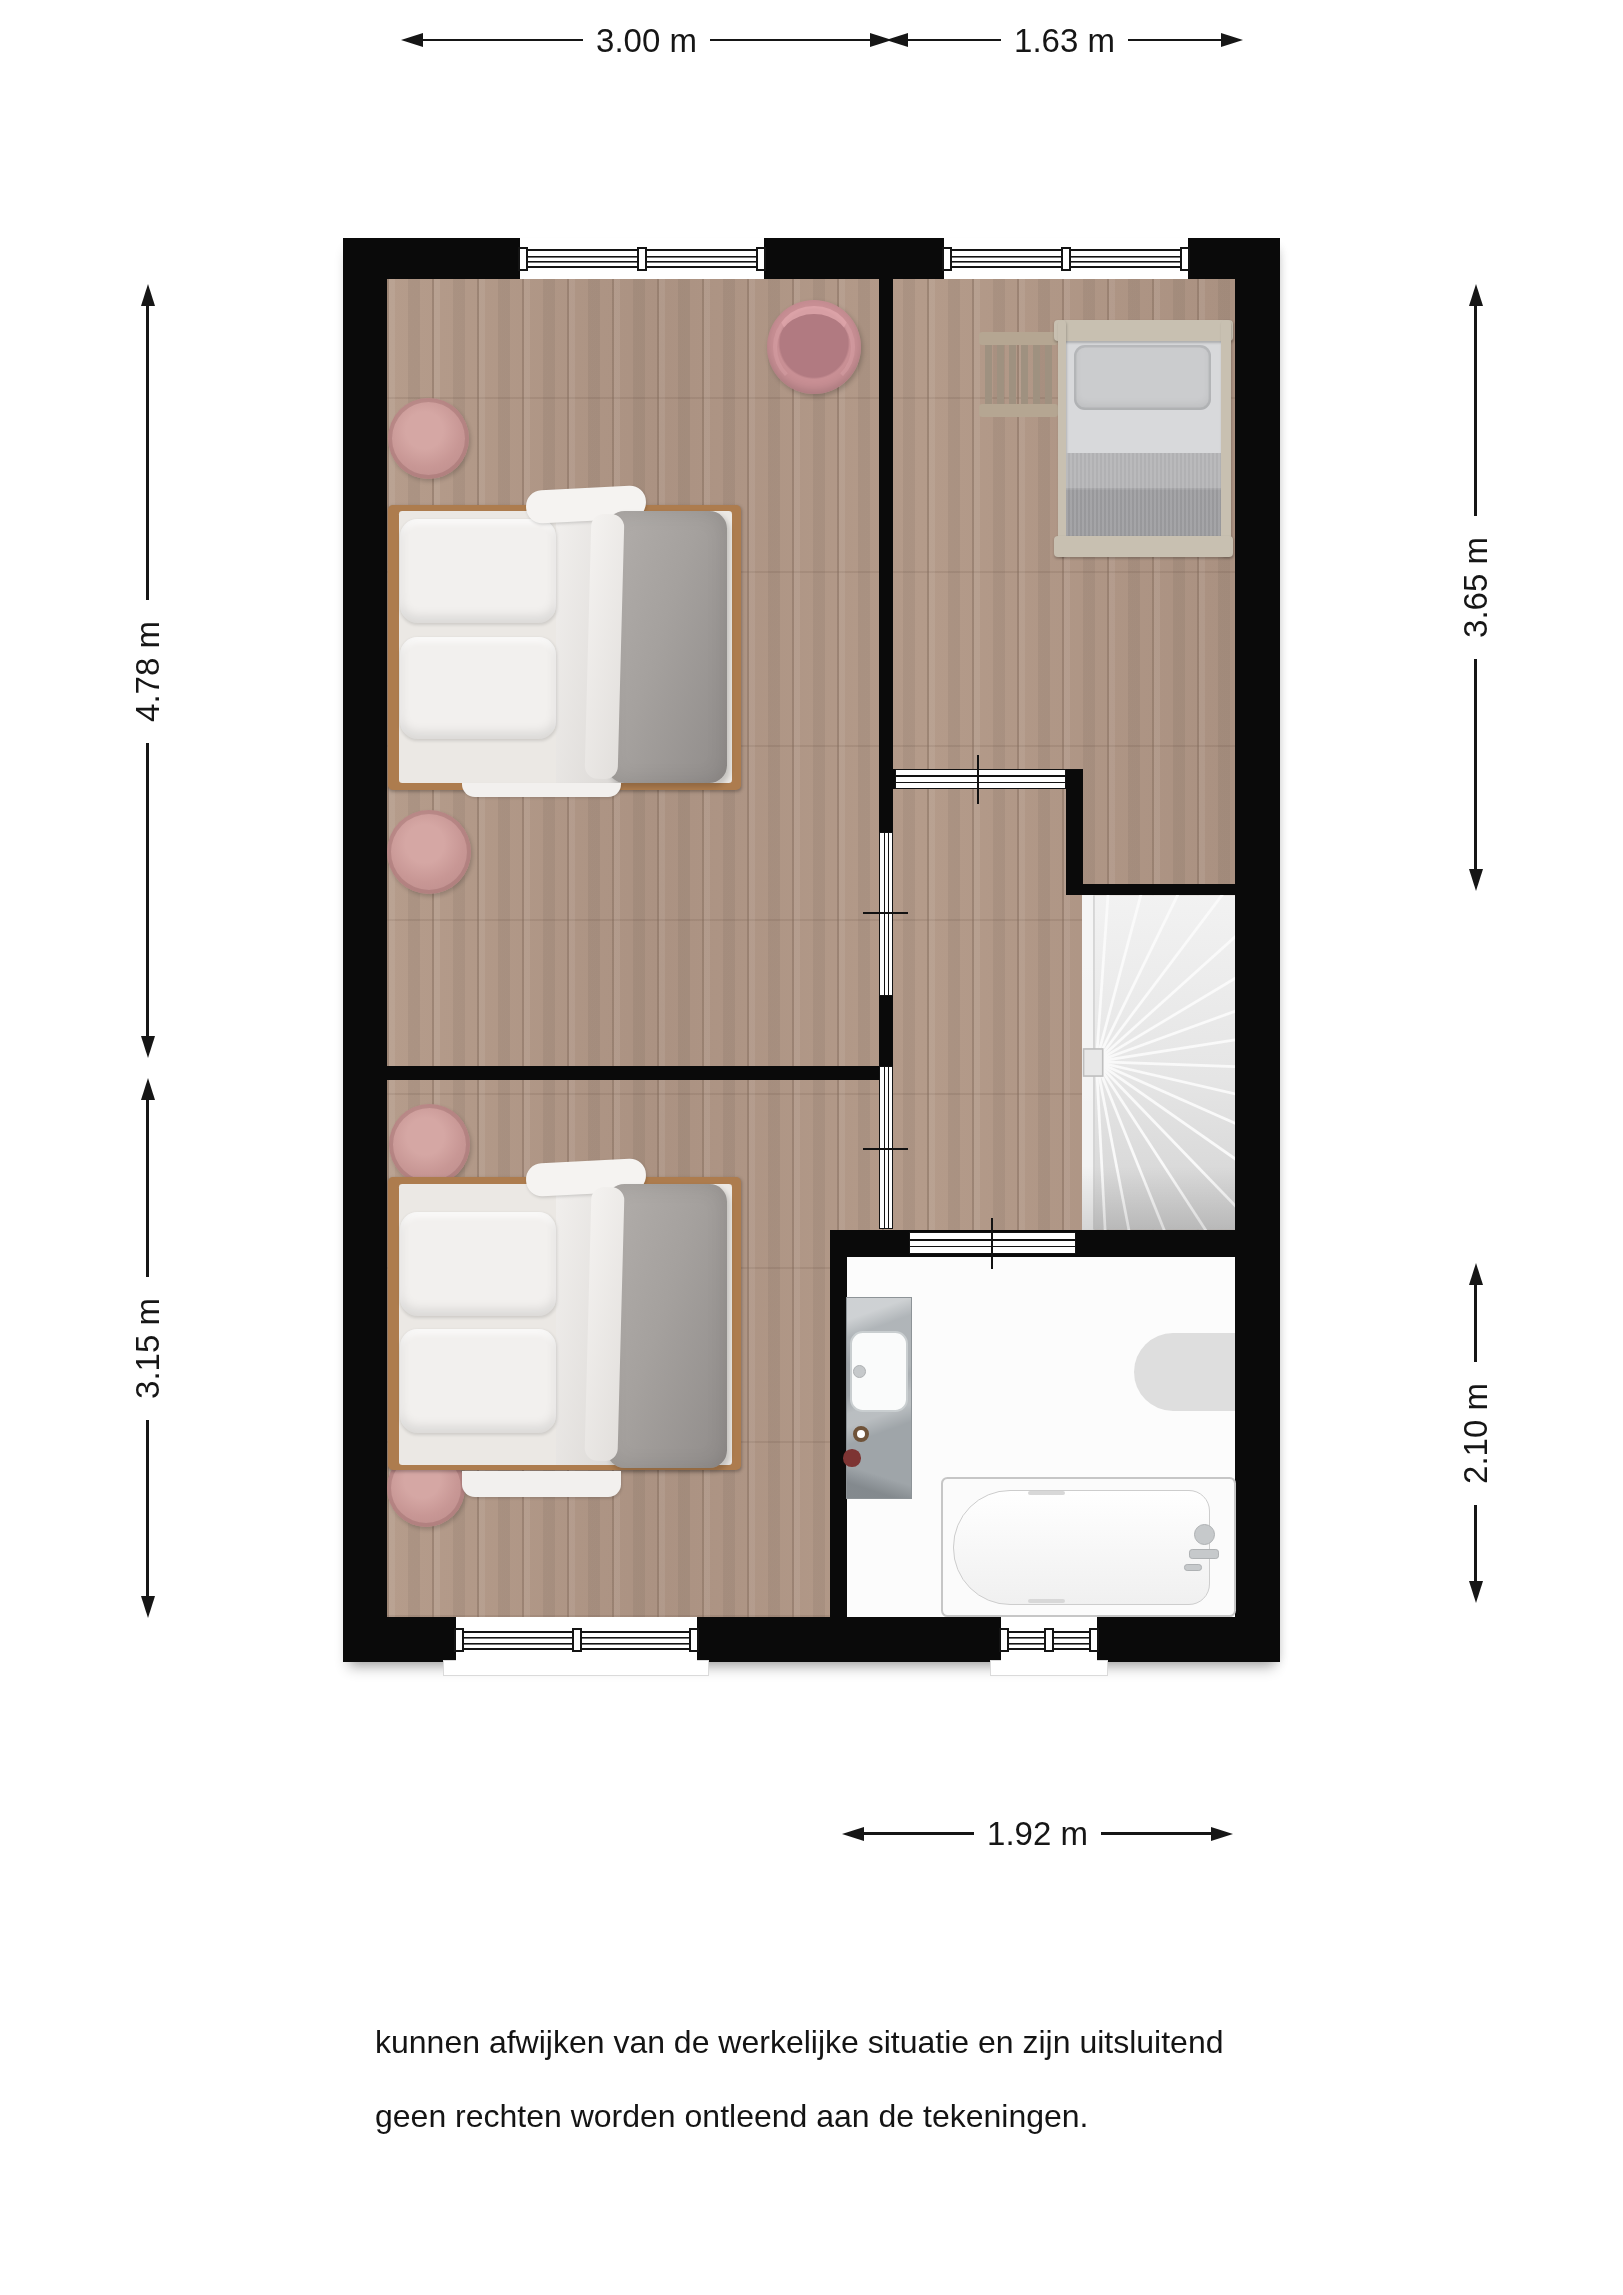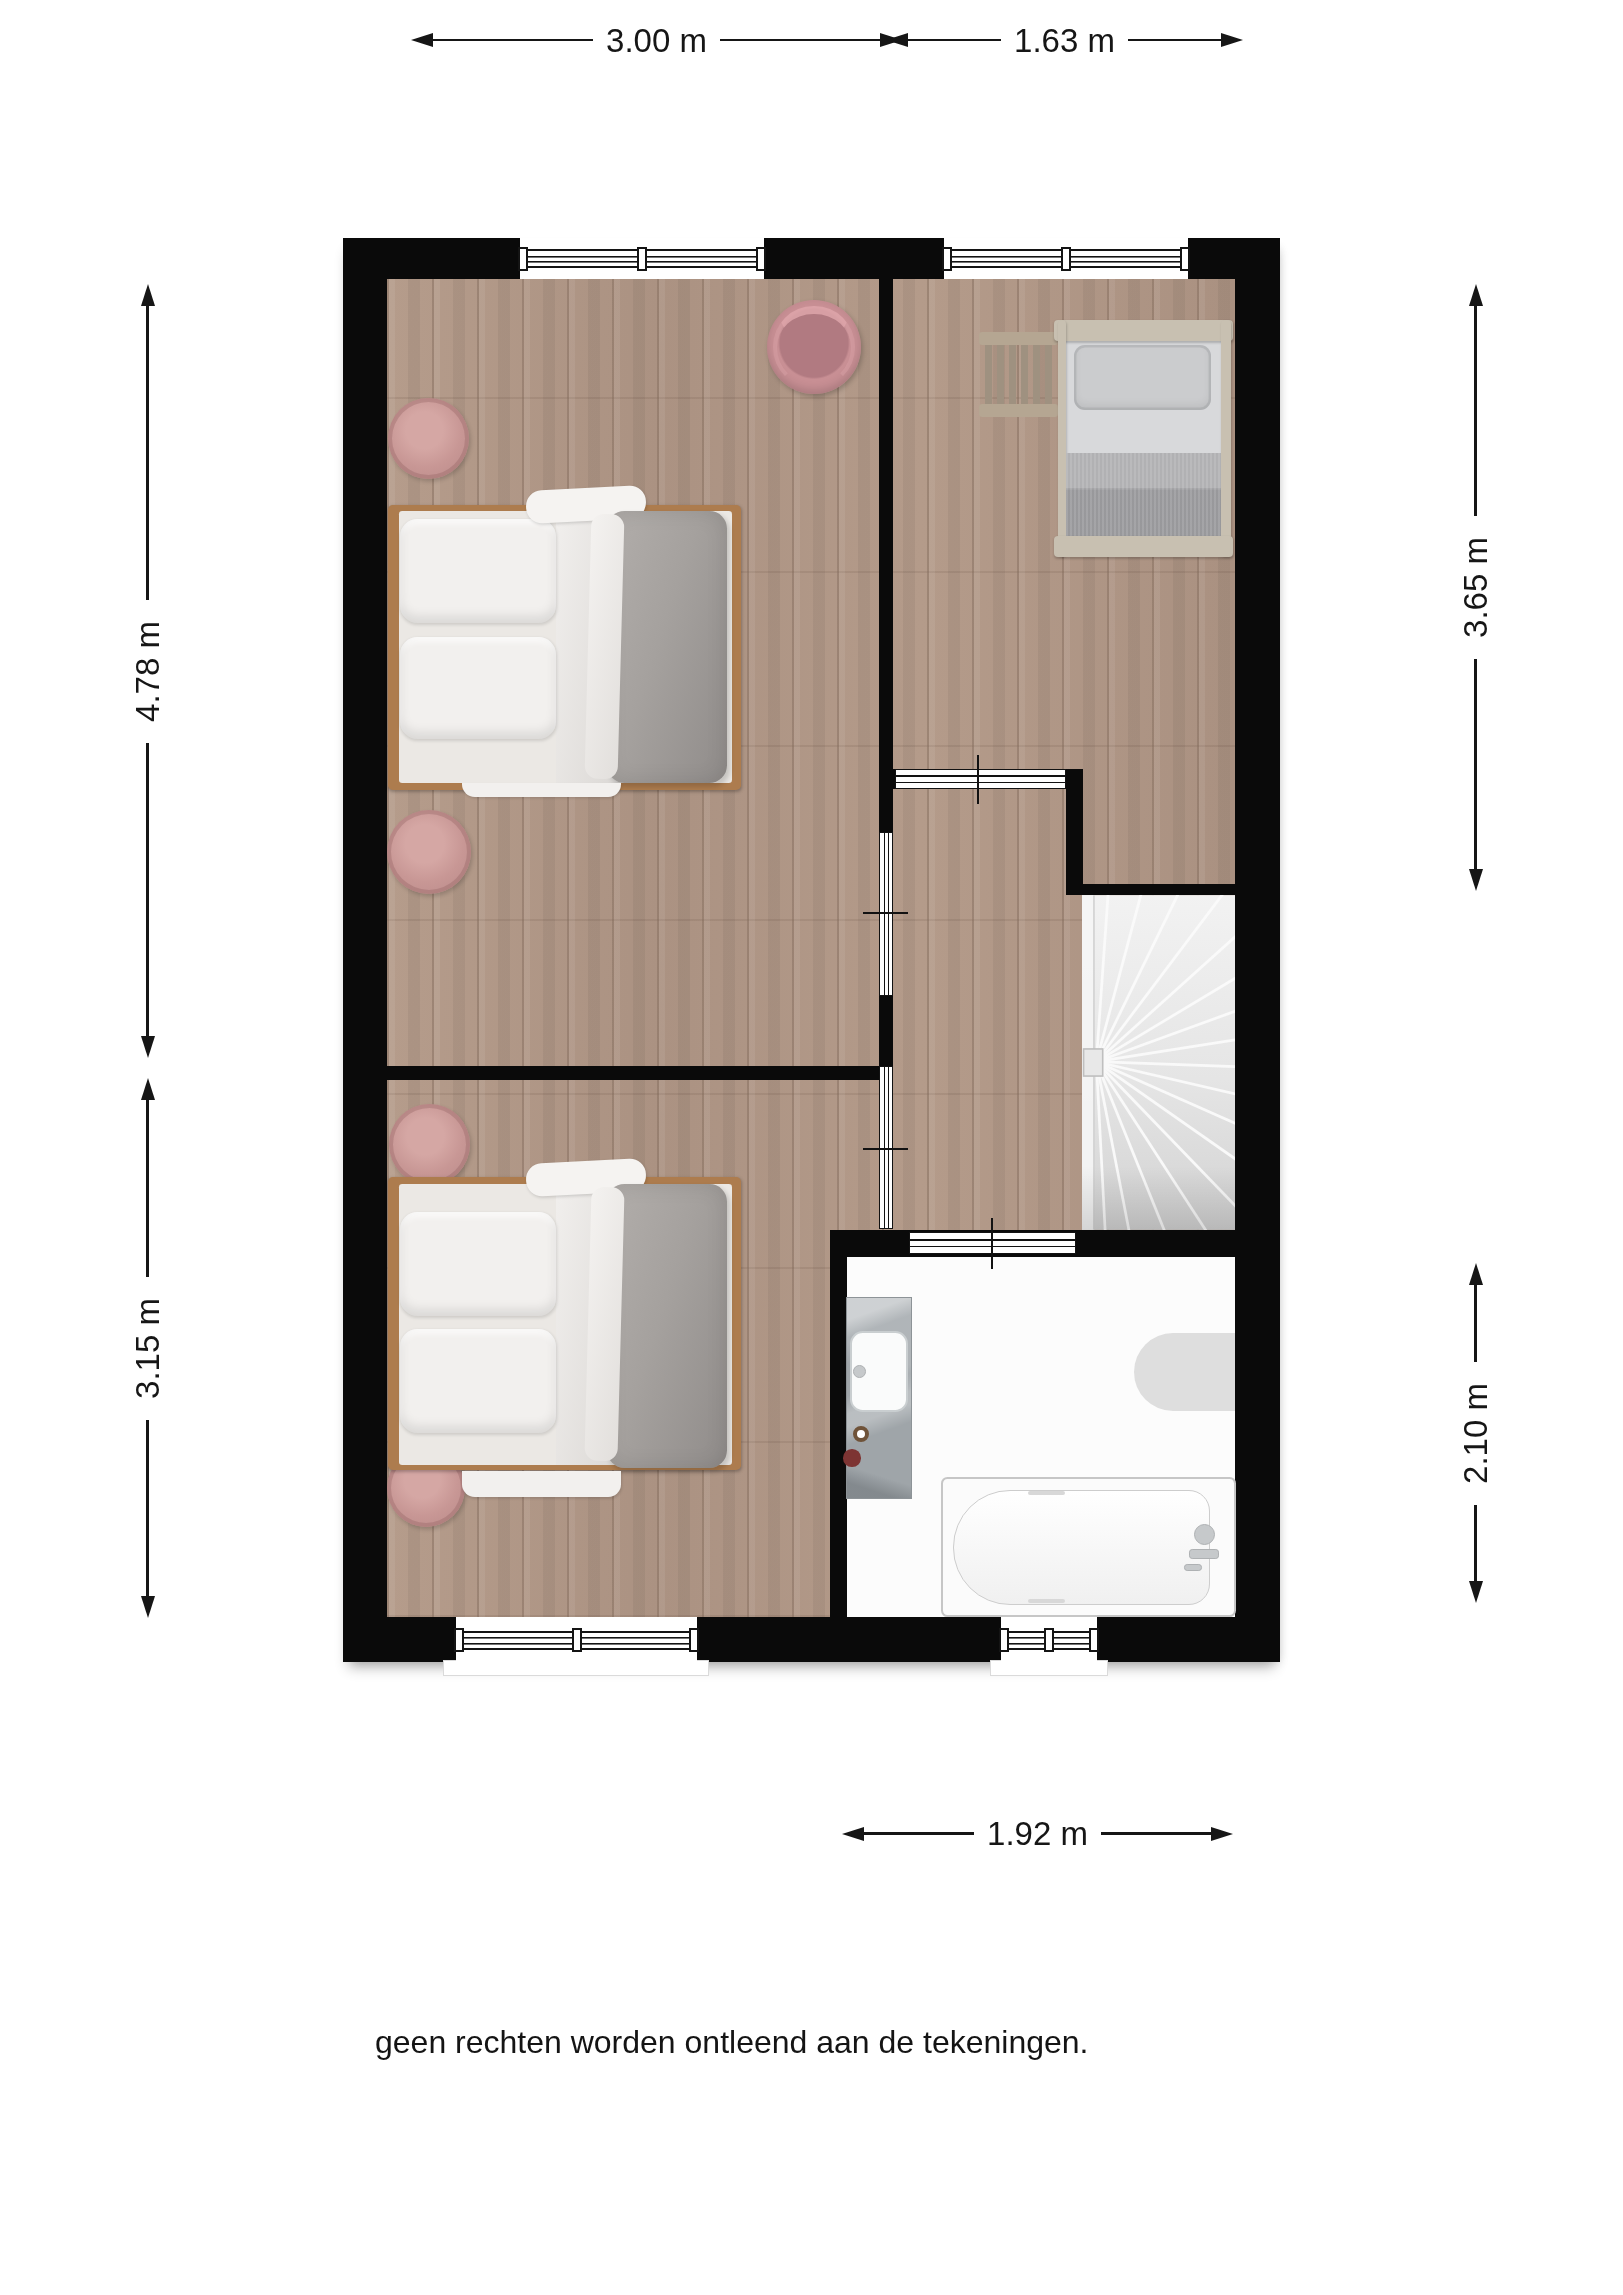--- a/index.html
+++ b/index.html
@@ -86,21 +86,21 @@
   .chrome{background:#c6c9cb;border:1.6px solid #aeb1b3;box-sizing:border-box;}
 
   
   .disclaimer{position:absolute;left:375px;top:2005px;width:941px;font-size:32px;line-height:74px;color:#141414;}
 </style>
 </head>
 <body>
 
 <div class="canvas">
 
-  <div class="dim dim-h" style="left:411px;top:21.5px;width:491px;">
+  <div class="dim dim-h" style="left:401px;top:21.5px;width:491px;">
     <span class="ah l"></span>
       <span class="ln"></span>
     <span class="dim-label">3.00 m</span>
     <span class="ln"></span>
       <span class="ah r"></span>
   </div>
   <div class="dim dim-h" style="left:886px;top:21.5px;width:357px;">
     <span class="ah l"></span>
       <span class="ln"></span>
     <span class="dim-label">1.63 m</span>
@@ -287,17 +287,18 @@
   <div class="abs toilet" style="left:1134px;top:1333px;width:101px;height:78px;"></div>
   <div class="abs tub" style="left:941px;top:1477px;width:295px;height:140px;"></div>
   <div class="abs tub-inner" style="left:953px;top:1490px;width:257px;height:115px;"></div>
   <div class="abs" style="left:1028px;top:1491px;width:37px;height:4px;background:#d8d8d8;border-radius:2.4px;"></div>
   <div class="abs" style="left:1028px;top:1599px;width:37px;height:4px;background:#d8d8d8;border-radius:2.4px;"></div>
   <div class="abs chrome" style="left:1194px;top:1524px;width:21px;height:21px;border-radius:50%;"></div>
   <div class="abs chrome" style="left:1189px;top:1549px;width:30px;height:9.6px;border-radius:3.2px;"></div>
   <div class="abs chrome" style="left:1184px;top:1564px;width:17.5px;height:7.2px;border-radius:3.2px;"></div>
 
   <div class="disclaimer">
+    <div>kunnen afwijken van de werkelijke situatie en zijn uitsluitend</div>
     <div>geen rechten worden ontleend aan de tekeningen.</div>
   </div>
 
 </div>
 
 
 </body></html>

